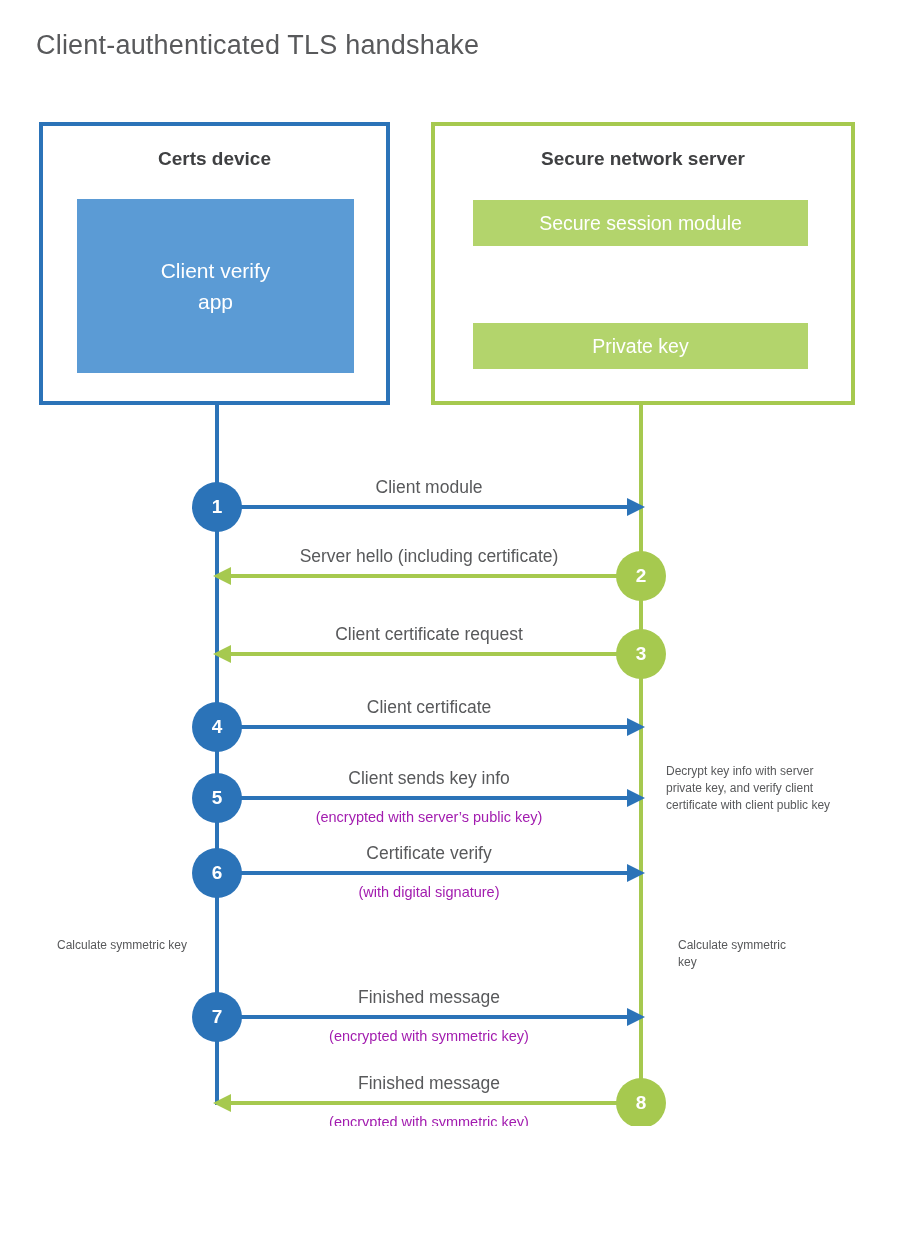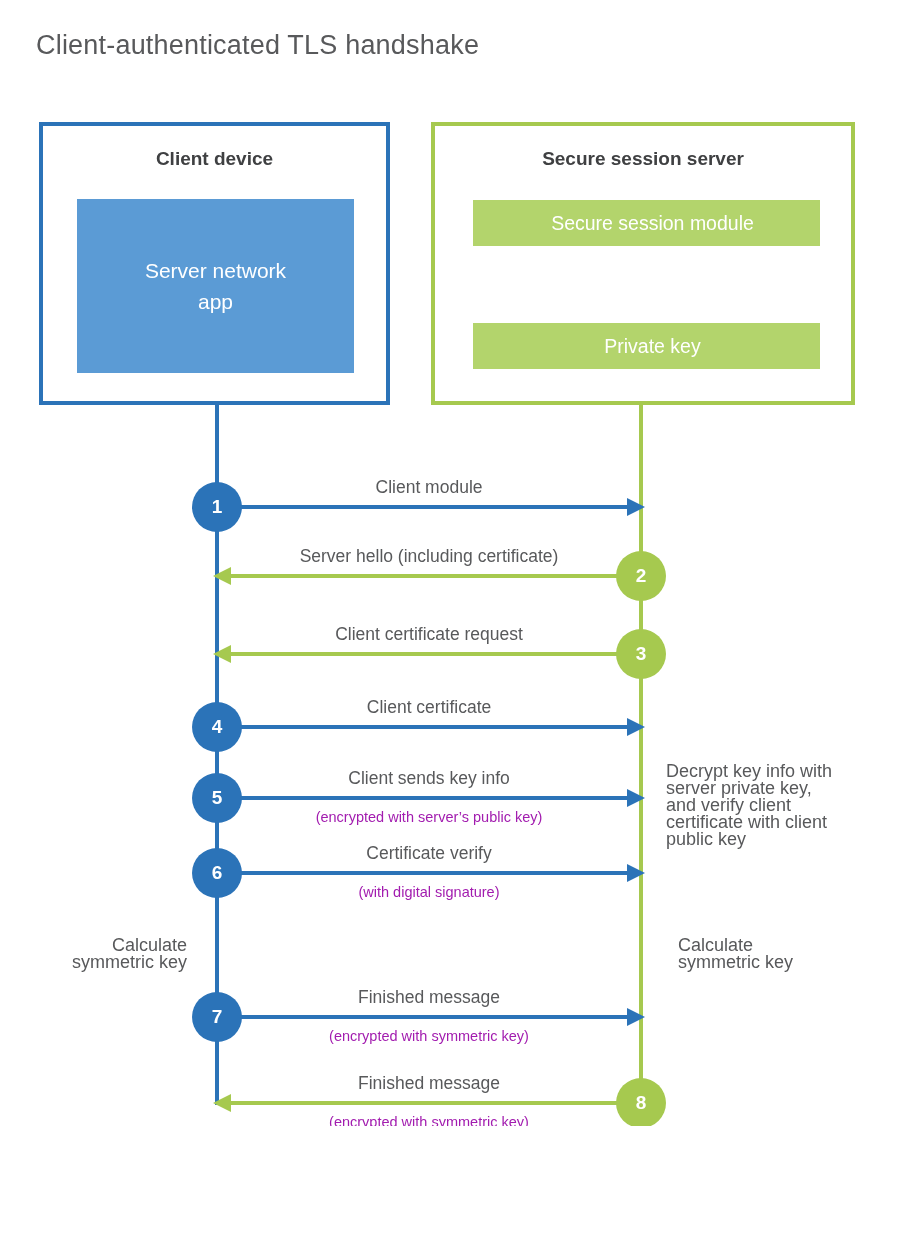--- a/index.html
+++ b/index.html
@@ -53,21 +53,20 @@
   }
   .server-bar {
     position: absolute;
     left: 38px;
     width: 335px; height: 46px;
     background: #b3d46c;
     color: #ffffff;
     font-size: 19.5px;
     display: flex; align-items: center; justify-content: center;
     text-align: center;
-    padding-left: 12px;
   }
   #server-bar-0 { top: 74px; }
   #server-bar-1 { top: 136px; }
   #server-bar-2 { top: 197px; }
 
   
   .lifeline { width: 4px; z-index: 1; }
   #lifeline-client { left: 215px; top: 404px; height: 701px; background: #2b73b8; }
   #lifeline-server { left: 639px; top: 404px; height: 726px; background: #a6c94f; }
 
@@ -99,44 +98,44 @@
   .step-sublabel {
     left: 229px; width: 400px;
     text-align: center;
     font-size: 14.5px;
     color: #a21caf;
     z-index: 4;
   }
 
   
   .side-note {
-    font-size: 18px;
+    font-size: 12px;
     line-height: 17px;
     color: #58595b;
     z-index: 4;
   }
   #decrypt-note { left: 666px; top: 763px; width: 170px; text-align: left; }
   #calc-note-left { left: 40px; top: 937px; width: 147px; text-align: right; }
   #calc-note-right { left: 678px; top: 937px; width: 130px; text-align: left; }
 </style>
 </head>
 <body>
 
 <div id="canvas">
 
   <div id="page-title" class="abs">Client-authenticated TLS handshake</div>
 
   <div id="client-box" class="actor-box abs">
-    <div class="actor-title">Client device</div>
-    <div id="client-app">Server network
+    <div class="actor-title">Certs device</div>
+    <div id="client-app">Client verify
 app</div>
   </div>
 
   <div id="server-box" class="actor-box abs">
-    <div class="actor-title">Secure session server</div>
+    <div class="actor-title">Secure network server</div>
     <div id="server-bar-0" class="server-bar">Secure session module</div>
     <div id="server-bar-2" class="server-bar">Private key</div>
   </div>
 
   <div id="lifeline-client" class="lifeline abs"></div>
   <div id="lifeline-server" class="lifeline abs"></div>
 
   <div id="steps-layer">
       <div class="step-circle abs client" style="left: 192px; top: 482px;">1</div>
       <div class="arrow-line abs client" style="top: 505px; left: 217px; width: 412px;"></div>

